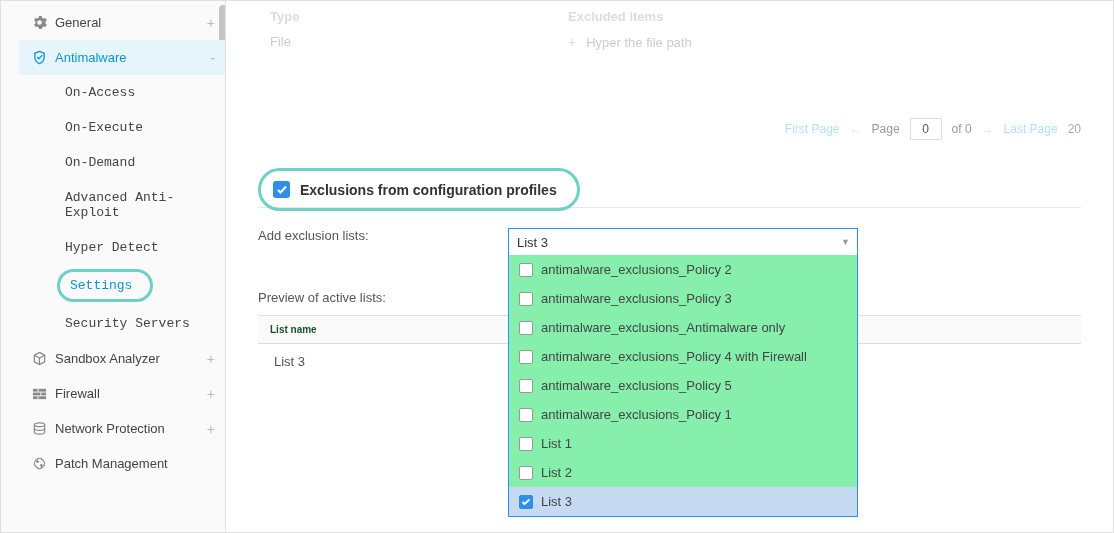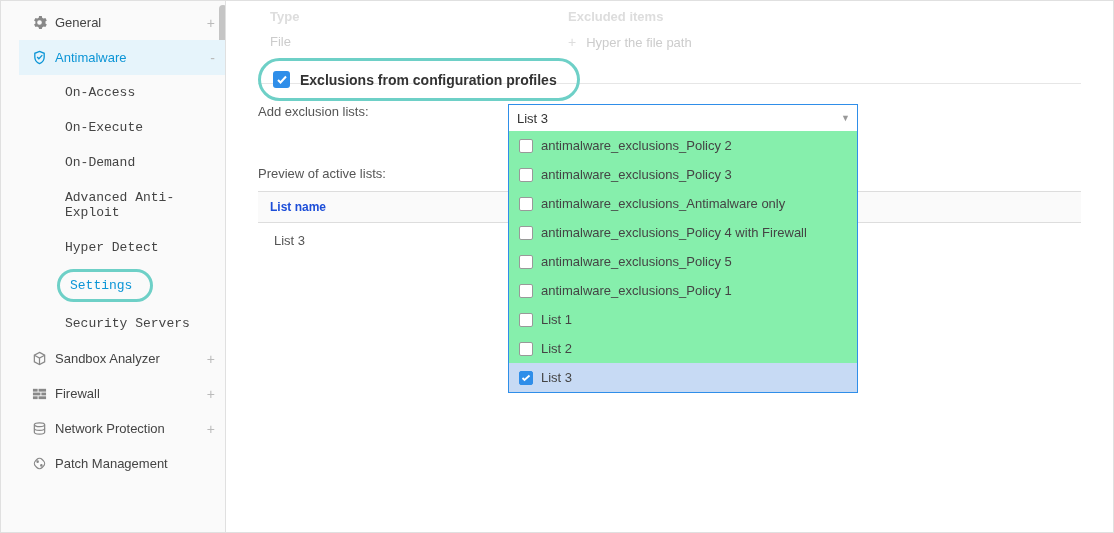--- a/index.html
+++ b/index.html
@@ -124,21 +124,21 @@
       font-size: 12px;
       color:#555;
     }
     .pagination .count { color: #aaa; }
     .section-check {
       display: inline-flex;
       align-items: center;
       border: 3px solid #6ed0c7;
       border-radius: 999px;
       padding: 10px 20px 10px 12px;
-      margin-bottom: 0;
+      margin-bottom: 14px;
     }
     .section-check .cb {
       width: 17px;
       height: 17px;
       background: #2f8ee9;
       border-radius: 3px;
       display: inline-flex;
       align-items: center;
       justify-content: center;
       margin-right: 10px;
@@ -215,22 +215,22 @@
     .dd-cb.checked svg { width: 10px; height: 10px; }
     .preview-label { color: #555; margin-bottom: 10px; margin-top: 34px; }
     .preview-table {
       width: 100%;
     }
     .preview-header {
       border-top: 1px solid #ddd;
       border-bottom: 1px solid #ddd;
       padding: 8px 12px;
       font-weight: 700;
-      font-size: 12px;
-      color: #1d4ed8;
+      font-size: 10px;
+      color: #14532d;
       background: #fafafa;
     }
     .preview-row {
       padding: 10px 16px;
       color: #555;
       font-size: 13px;
     }
     svg { display: block; }
   </style>
 </head>
@@ -343,20 +343,30 @@
       <div>Excluded items</div>
     </div>
     <div class="faded-row">
       <div class="col1">File</div>
       <div class="col2">
         <span class="plus">+</span>
         <span>Hyper the file path</span>
       </div>
     </div>
 
+    <div class="pagination">
+      <span class="link">First Page</span>
+      <span class="arrow">←</span>
+      <span>Page</span>
+      <input class="page-input" value="0" style="">
+      <span>of 0</span>
+      <span class="arrow">→</span>
+      <span class="link">Last Page</span>
+      <span class="count">20</span>
+    </div>
 
     <div>
       <div class="section-check">
         <span class="cb">
           <svg viewBox="0 0 12 12">
               <path d="M2 6l2.5 2.5L10 2.5" stroke="#fff" stroke-width="2" fill="none"></path>
             </svg>
         </span>
         <span class="lbl">Exclusions from configuration profiles</span>
       </div>

